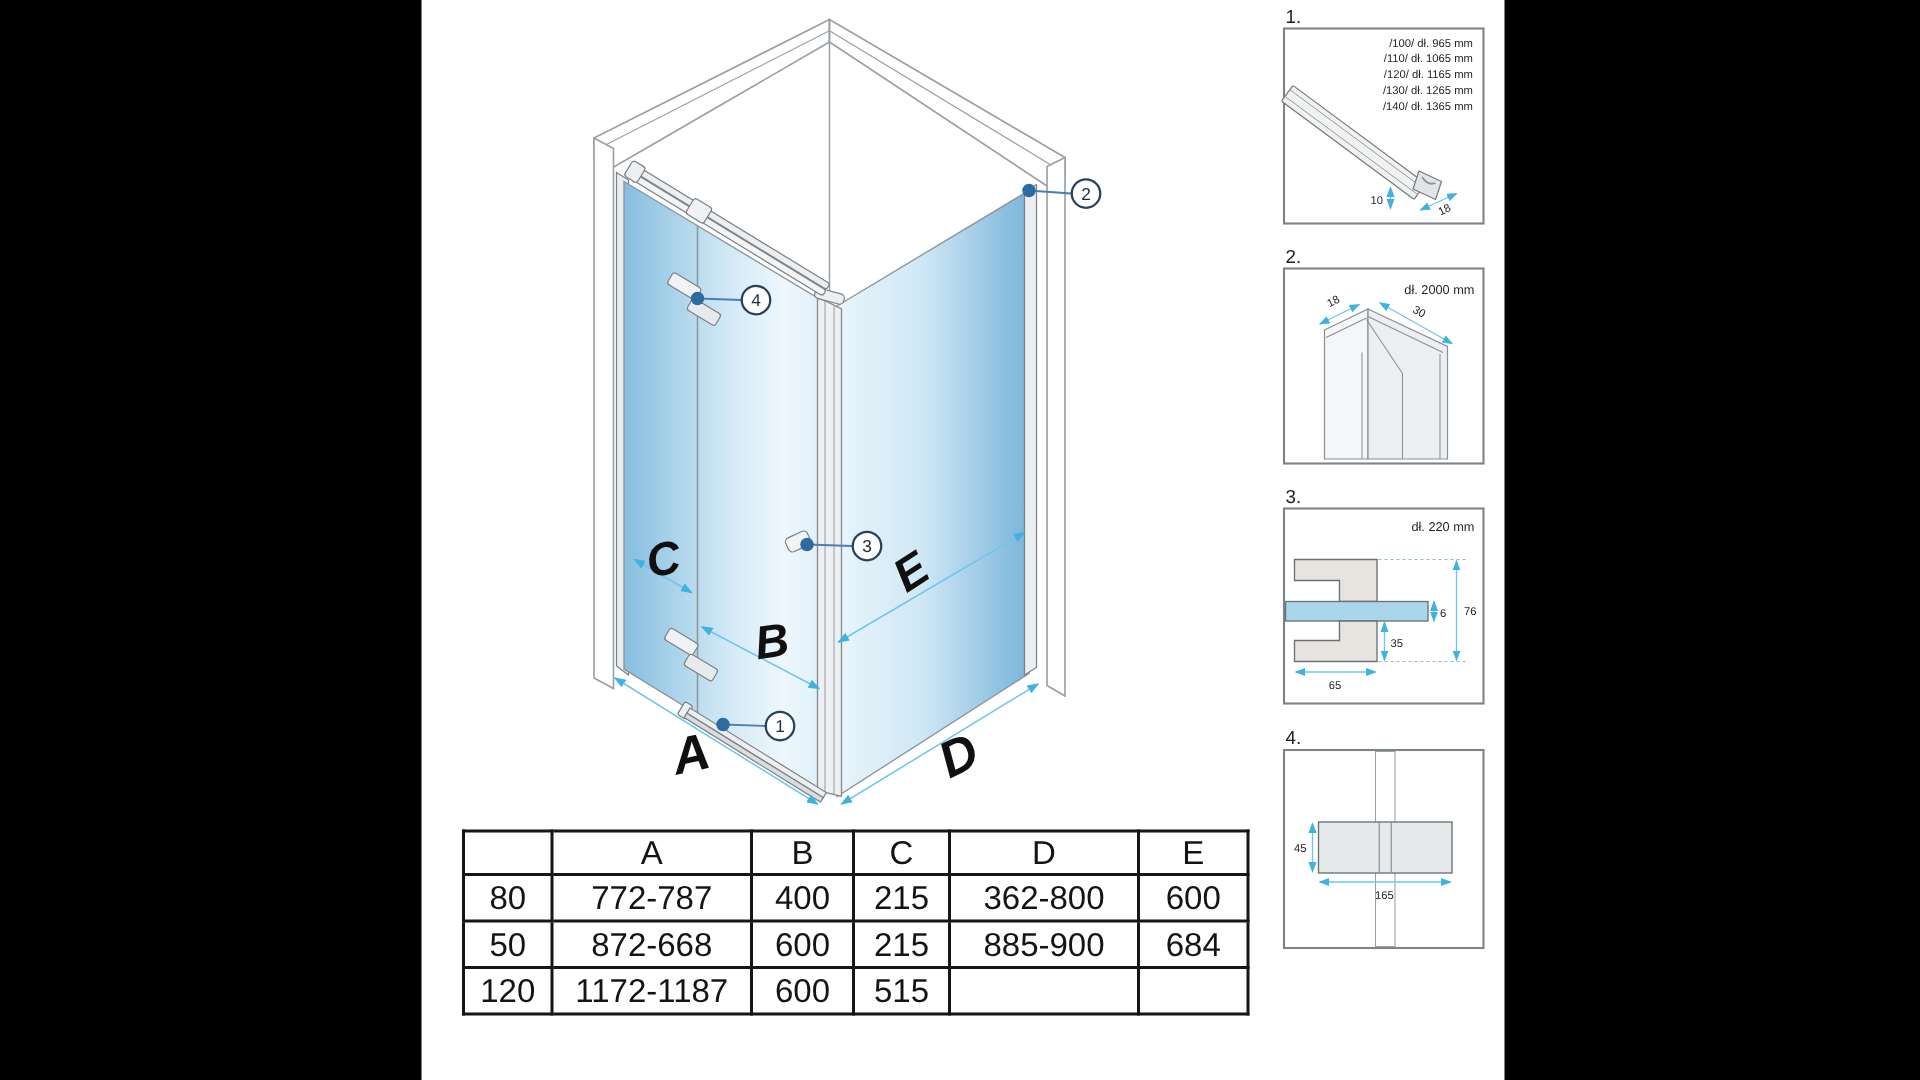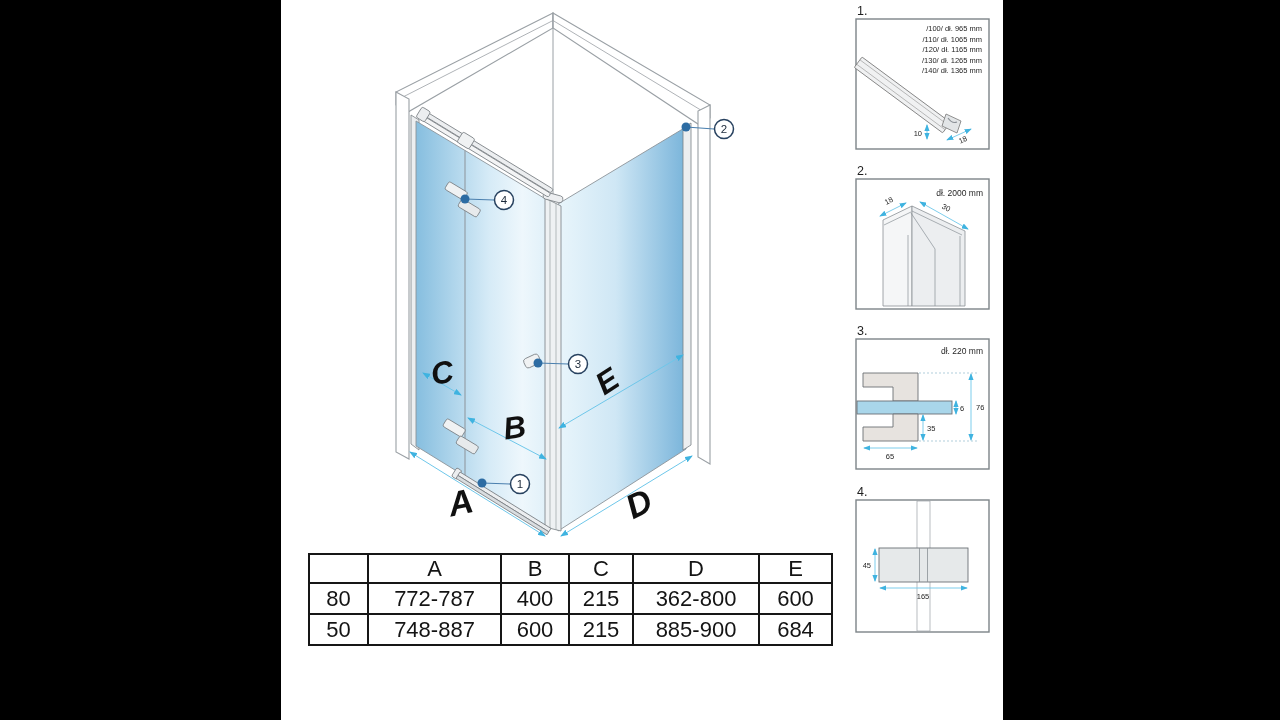--- a/index.html
+++ b/index.html
@@ -258,23 +258,31 @@
         <tr>
           <td>80</td>
           <td>772-787</td>
           <td>400</td>
           <td>215</td>
           <td>362-800</td>
           <td>600</td>
         </tr>
         <tr>
           <td>50</td>
-          <td>748-887</td>
+          <td>872-668</td>
           <td>600</td>
           <td>215</td>
           <td>885-900</td>
           <td>684</td>
         </tr>
+        <tr>
+          <td>120</td>
+          <td>1172-1187</td>
+          <td>600</td>
+          <td>515</td>
+          <td></td>
+          <td></td>
+        </tr>
       </tbody>
     </table>
 
   </div>
 </div>
 
 </body></html>

